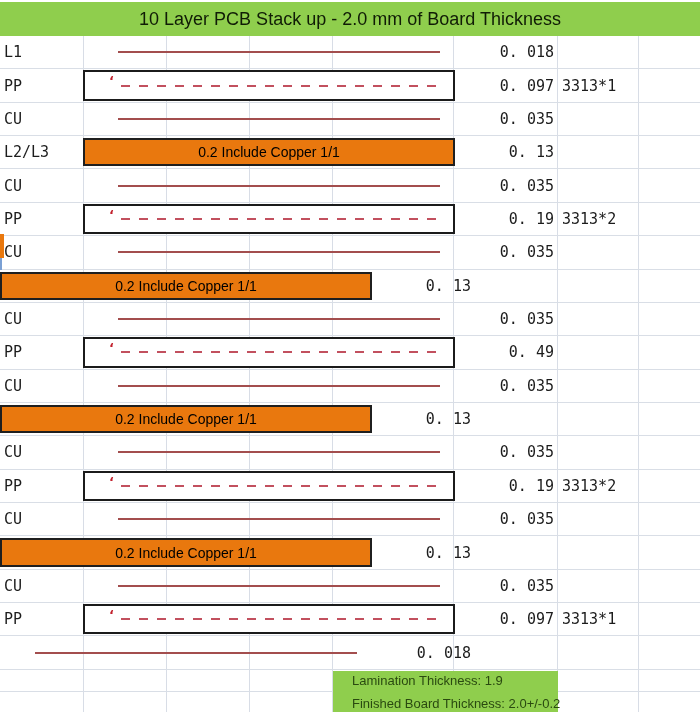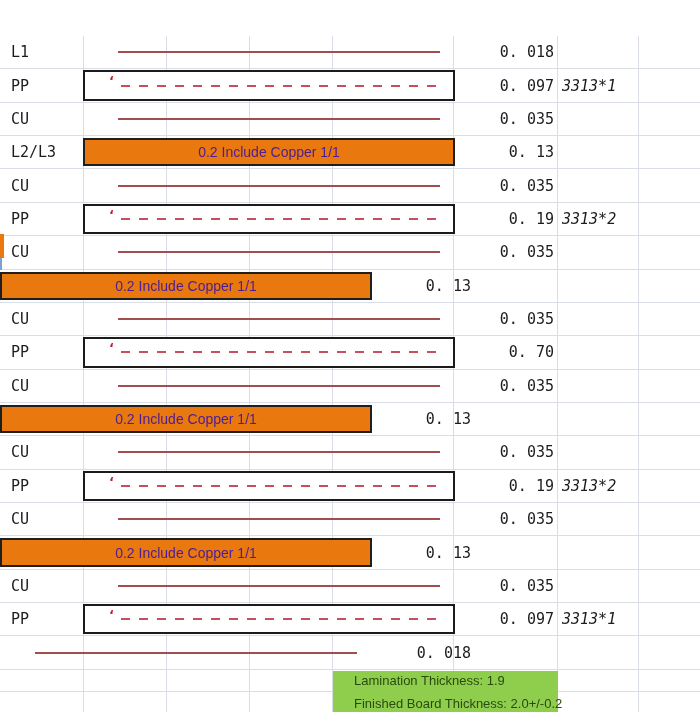--- a/index.html
+++ b/index.html
@@ -8,49 +8,50 @@
   
   .titlebar{position:absolute;left:0;top:2px;width:700px;height:34px;background:var(--green);
             display:flex;align-items:center;justify-content:center;
             font-family:"Liberation Sans",sans-serif;font-size:18px;font-weight:500;color:#101c06;}
   
   .vline{position:absolute;top:36px;bottom:0;width:1px;background:#d8dde6;z-index:0;}
   
   .rows{position:absolute;left:0;top:36px;width:700px;z-index:1;}
   .row{display:flex;height:33.37px;border-bottom:1px solid #d9dee6;box-sizing:border-box;align-items:stretch;}
   .c{position:relative;}
-  .label{width:83px;padding-left:11px;box-sizing:border-box;font-size:15px;display:flex;align-items:center;}
+  .label{width:83px;padding-left:4px;box-sizing:border-box;font-size:15px;display:flex;align-items:center;}
   .graphic{width:372px;}
   .value{width:102px;box-sizing:border-box;padding-right:3px;font-size:15px;display:flex;align-items:center;justify-content:flex-end;}
-  .pptype{width:81px;padding-left:5px;box-sizing:border-box;font-size:15px;display:flex;align-items:center;white-space:nowrap;overflow:visible;font-style:italic;}
+  .pptype{width:81px;padding-left:5px;box-sizing:border-box;font-size:15px;display:flex;align-items:center;white-space:nowrap;overflow:visible;}
   .redline{position:absolute;left:35px;top:50%;margin-top:-1px;width:322px;height:2px;background:var(--linered);}
   .ppbox{position:absolute;left:0;top:1px;bottom:1px;width:372px;box-sizing:border-box;
          border:2px solid #1b1b1b;background:#fff;}
   .dashline{position:absolute;left:36px;right:12px;top:50%;margin-top:-1px;height:2px;
             background:repeating-linear-gradient(90deg,var(--dashred) 0 9px,transparent 9px 18px);}
   .qmark{position:absolute;left:24px;top:1px;color:#c2202c;font-size:13px;font-weight:bold;
          font-family:"DejaVu Sans",sans-serif;}
   .corebox{position:absolute;left:0;top:2px;bottom:2px;width:372px;box-sizing:border-box;
            background:var(--orange);border:2px solid #1f1f1f;display:flex;align-items:center;justify-content:center;
-           font-family:"Liberation Sans",sans-serif;font-size:14px;color:#4c1d95;}
+           font-family:"Liberation Sans",sans-serif;font-size:14px;color:#000000;}
   
   .footrow1{position:absolute;left:0;top:670px;width:700px;height:22px;border-bottom:1px solid #d9dee6;box-sizing:border-box;}
   .footrow2{position:absolute;left:0;top:692px;width:700px;height:20px;box-sizing:border-box;}
   .greenbox{position:absolute;left:333px;top:671px;width:225px;height:41px;background:var(--green);
             z-index:2;display:flex;flex-direction:column;justify-content:space-between;
             font-family:"Liberation Sans",sans-serif;font-size:13px;color:#2a4a10;}
-  .greenbox .gl{padding:2px 0 1px 6px;white-space:nowrap;margin-left:15px;}
+  .greenbox .gl{padding:2px 0 1px 19px;white-space:nowrap;}
   
   .sliver-orange{position:absolute;left:0;top:234px;width:4px;height:24px;background:var(--orange);z-index:2;}
   .sliver-blue{position:absolute;left:0;top:258px;width:2px;height:12px;background:#7aa0d4;z-index:2;}
 </style>
 </head>
 <body>
 
 <div class="screen" style="--green: #8FCE4D; --orange: #E9780E; --dashred: #C2505E; --linered: #A34E4E;">
+  <div class="titlebar">10 Layer PCB Stack up - 2.0 mm of Board Thickness</div>
 
   <div id="vlines">
       <div class="vline" style="left: 83px;"></div>
       <div class="vline" style="left: 166px;"></div>
       <div class="vline" style="left: 249px;"></div>
       <div class="vline" style="left: 332px;"></div>
       <div class="vline" style="left: 453px;"></div>
       <div class="vline" style="left: 557px;"></div>
       <div class="vline" style="left: 638px;"></div>
     </div>
@@ -138,21 +139,21 @@
         <div class="c pptype"></div>
       </div>
       <div class="row">
         <div class="c label">PP</div>
         <div class="c graphic">
           <div class="ppbox">
             <span class="qmark">‘</span>
             <div class="dashline"></div>
           </div>
         </div>
-        <div class="c value">0. 70</div>
+        <div class="c value">0. 49</div>
       </div>
       <div class="row">
         <div class="c label">CU</div>
         <div class="c graphic">
           <div class="redline"></div>
         </div>
         <div class="c value">0. 035</div>
         <div class="c pptype"></div>
       </div>
       <div class="row">

